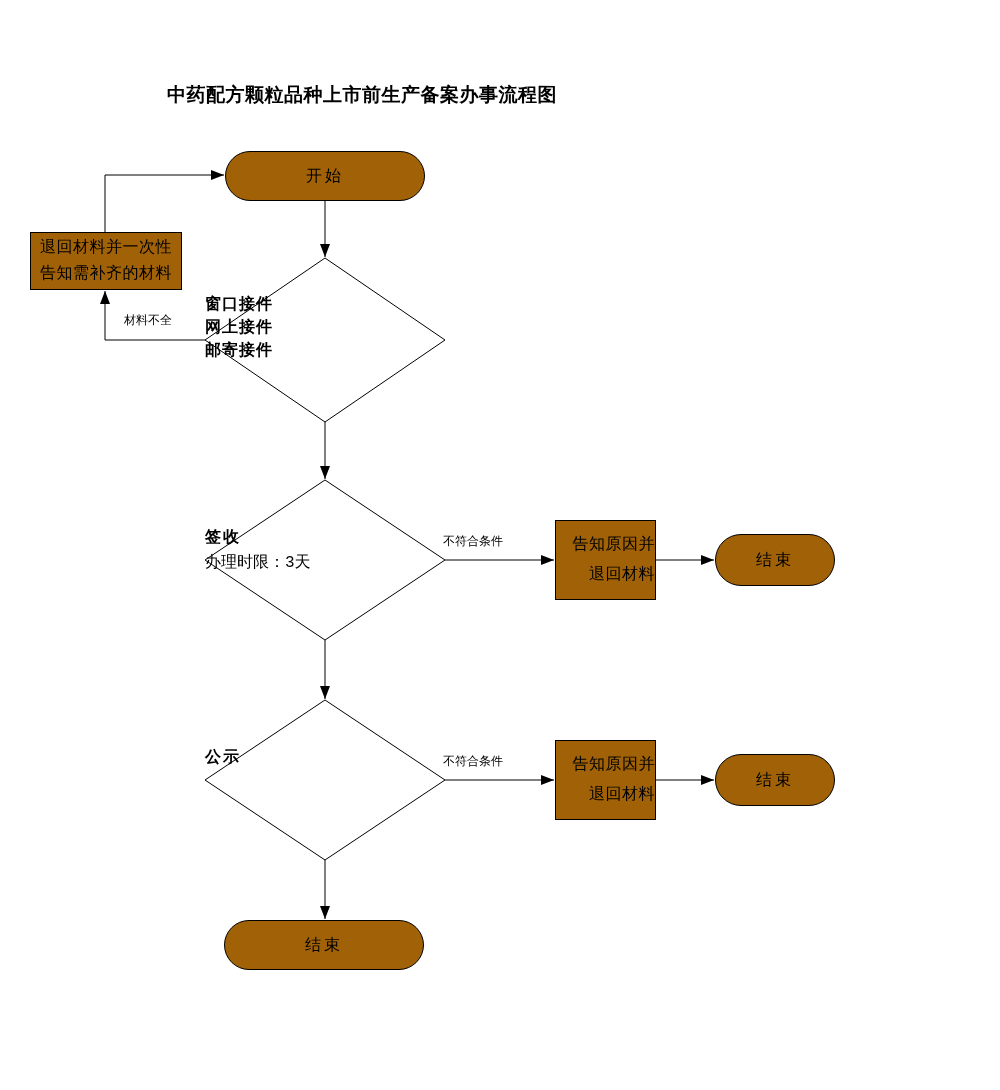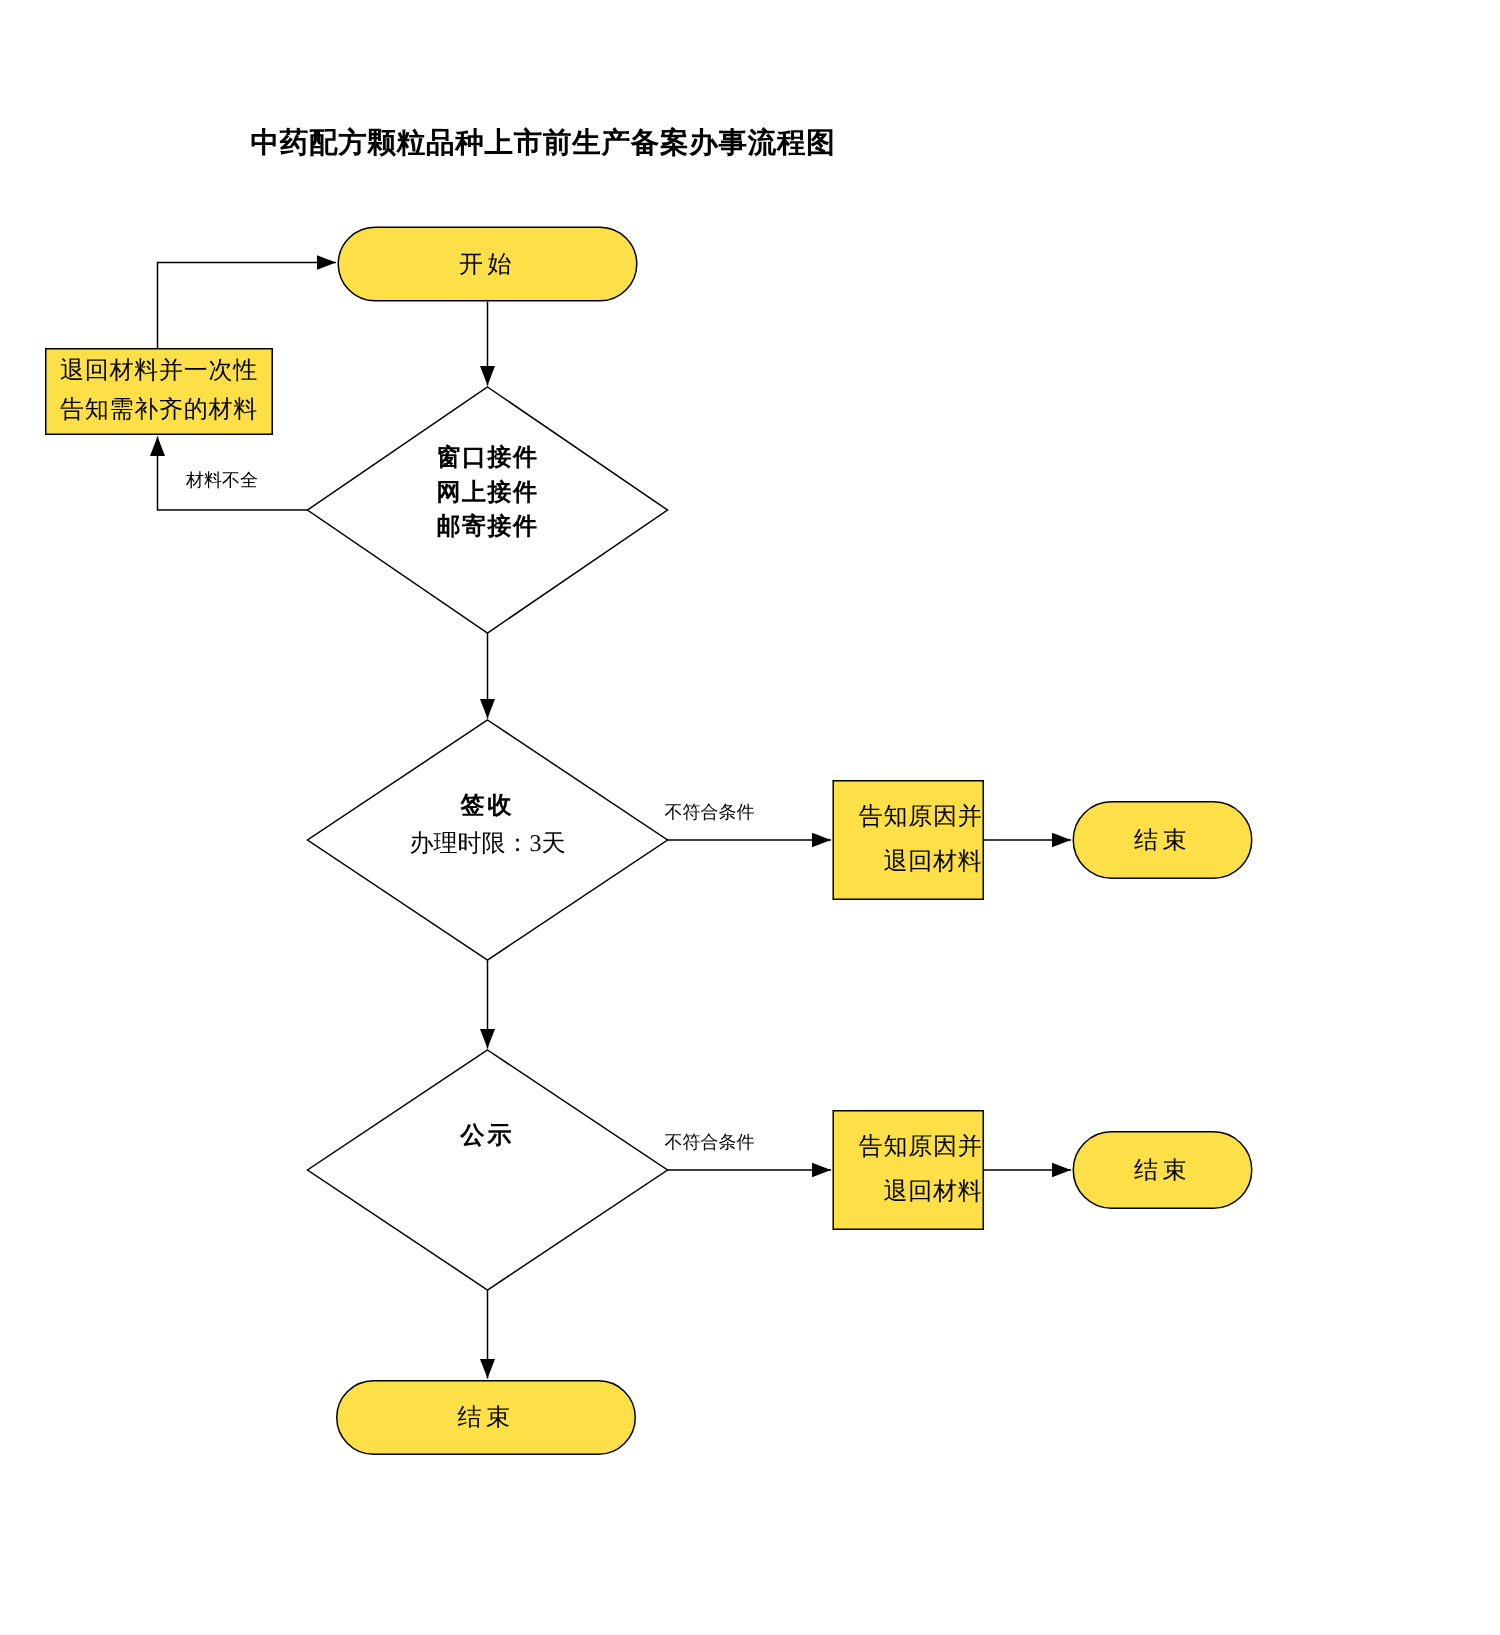--- a/index.html
+++ b/index.html
@@ -7,56 +7,56 @@
   body {
     font-family:"Liberation Serif","DejaVu Serif",serif;
     color:#000000;
   }
   .canvas {
     position:relative;
     width:893px;
     height:1090px;
     background:#ffffff;
     overflow:hidden;
+    font-family:Liberation Mono, monospace;
   }
   .wires { position:absolute; left:0; top:0; }
   .title {
     position:absolute;
     left:167px; top:82px;
     font-size:19px;
     font-weight:bold;
     letter-spacing:0.5px;
     white-space:nowrap;
   }
   .node {
     position:absolute;
     display:flex;
     flex-direction:column;
     align-items:center;
     justify-content:center;
-    background:#fde047;
+    background:#a16207;
     border:1px solid #000000;
     font-size:16px;
     text-align:center;
   }
   .terminator { border-radius:26px; letter-spacing:3px; }
   .process-centered { line-height:26px; letter-spacing:0.5px;text-align:center; }
   .process-left {
     align-items:flex-end;
     text-align:left;
     padding-left:10px;
     row-gap:12px;
     line-height:18px;
     letter-spacing:0.5px;
   }
   .dtext {
     position:absolute;
     left:205px;
     width:240px;
-    text-align:center;
     font-size:16px;
     pointer-events:none;
   }
   .dtext .bold-line { font-weight:bold; line-height:23px; letter-spacing:1px; }
   .dtext .d-title { display:block; font-weight:bold; line-height:24px; letter-spacing:2px; }
   .dtext .d-sub { display:block; line-height:26px; }
   .edge-label {
     position:absolute;
     font-size:12px;
     white-space:nowrap;

